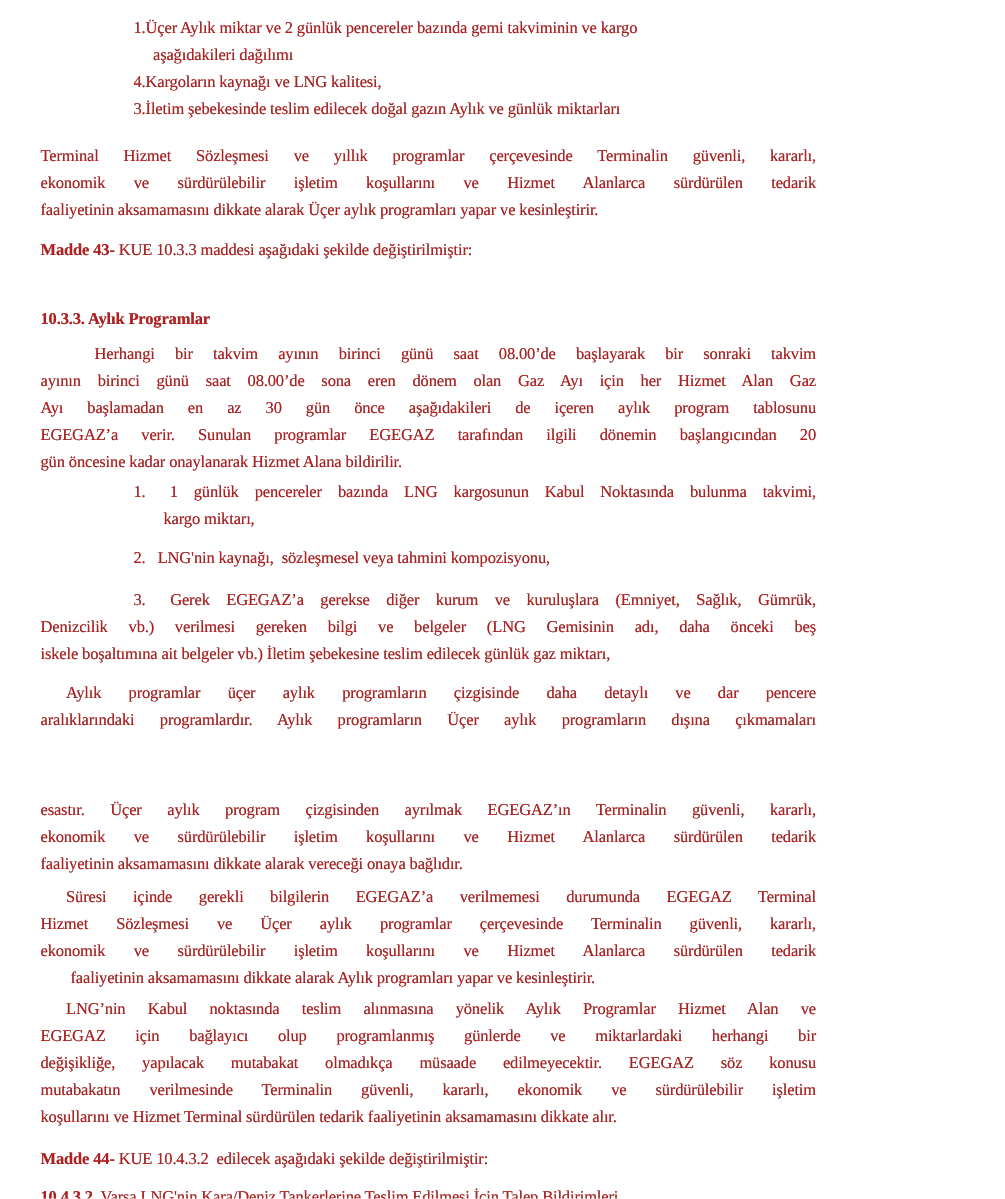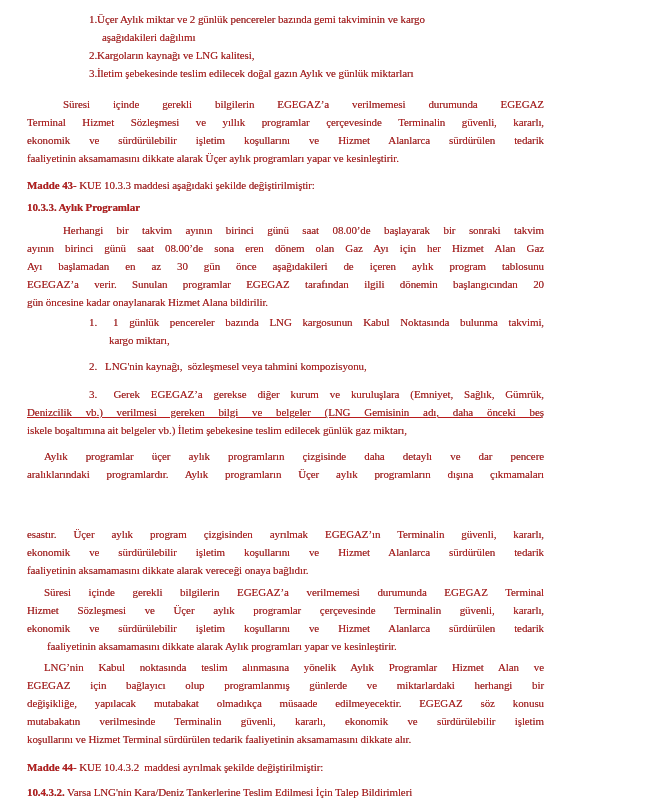--- a/index.html
+++ b/index.html
@@ -39,54 +39,53 @@
 </style>
 </head>
 <body>
 
 <div class="page" id="page">
     <div class="block" style="margin-top: 10px;">
       <div class="line" style="padding-left: 62px;">1.Üçer Aylık miktar ve 2 günlük pencereler bazında gemi takviminin ve kargo</div>
       <div class="line" style="padding-left: 75px;">aşağıdakileri dağılımı</div>
     </div>
     <div class="block">
-      <div class="line" style="padding-left: 62px;">2.Kargoların kaynağı ve LNG kalitesi,</div>
+      <div class="line" style="padding-left: 62px;">4.Kargoların kaynağı ve LNG kalitesi,</div>
     </div>
     <div class="block">
       <div class="line" style="padding-left: 62px;">3.İletim şebekesinde teslim edilecek doğal gazın Aylık ve günlük miktarları</div>
     </div>
     <div class="block" style="margin-top: 13px;">
-      <div class="line just" style="padding-left: 36px;">Süresi içinde gerekli bilgilerin EGEGAZ’a verilmemesi durumunda EGEGAZ</div>
       <div class="line just" style="padding-left: 0px;">Terminal Hizmet Sözleşmesi ve yıllık programlar çerçevesinde Terminalin güvenli, kararlı,</div>
       <div class="line just" style="padding-left: 0px;">ekonomik ve sürdürülebilir işletim koşullarını ve Hizmet Alanlarca sürdürülen tedarik</div>
       <div class="line" style="padding-left: 0px;">faaliyetinin aksamamasını dikkate alarak Üçer aylık programları yapar ve kesinleştirir.</div>
     </div>
     <div class="block" style="margin-top: 9px;">
       <div class="line labeled"><b>Madde 43-</b><span> KUE 10.3.3 maddesi aşağıdaki şekilde değiştirilmiştir:</span></div>
     </div>
-    <div class="block" style="margin-top: 4px;">
+    <div class="block" style="margin-top: 28px;">
       <div class="line labeled bold"><b>10.3.3. Aylık Programlar</b></div>
     </div>
     <div class="block" style="margin-top: 5px;">
       <div class="line just" style="padding-left: 36px;">Herhangi bir takvim ayının birinci günü saat 08.00’de başlayarak bir sonraki takvim</div>
       <div class="line just" style="padding-left: 0px;">ayının birinci günü saat 08.00’de sona eren dönem olan Gaz Ayı için her Hizmet Alan Gaz</div>
       <div class="line just" style="padding-left: 0px;">Ayı başlamadan en az 30 gün önce aşağıdakileri de içeren aylık program tablosunu</div>
       <div class="line just" style="padding-left: 0px;">EGEGAZ’a verir. Sunulan programlar EGEGAZ tarafından ilgili dönemin başlangıcından 20</div>
       <div class="line" style="padding-left: 0px;">gün öncesine kadar onaylanarak Hizmet Alana bildirilir.</div>
     </div>
     <div class="block" style="margin-top: 2px;">
       <div class="line just" style="padding-left: 62px;">1.  1 günlük pencereler bazında LNG kargosunun Kabul Noktasında bulunma takvimi,</div>
       <div class="line" style="padding-left: 82px;">kargo miktarı,</div>
     </div>
     <div class="block" style="margin-top: 8px;">
       <div class="line" style="padding-left: 62px;">2.  LNG'nin kaynağı,  sözleşmesel veya tahmini kompozisyonu,</div>
     </div>
     <div class="block" style="margin-top: 10px;">
       <div class="line just" style="padding-left: 62px;">3.  Gerek EGEGAZ’a gerekse diğer kurum ve kuruluşlara (Emniyet, Sağlık, Gümrük,</div>
-      <div class="line just" style="padding-left: 0px; text-decoration: underline;">Denizcilik vb.) verilmesi gereken bilgi ve belgeler (LNG Gemisinin adı, daha önceki beş</div>
+      <div class="line just" style="padding-left: 0px;">Denizcilik vb.) verilmesi gereken bilgi ve belgeler (LNG Gemisinin adı, daha önceki beş</div>
       <div class="line" style="padding-left: 0px;">iskele boşaltımına ait belgeler vb.) İletim şebekesine teslim edilecek günlük gaz miktarı,</div>
     </div>
     <div class="block" style="margin-top: 8px;">
       <div class="line just" style="padding-left: 17px;">Aylık programlar üçer aylık programların çizgisinde daha detaylı ve dar pencere</div>
       <div class="line just" style="padding-left: 0px;">aralıklarındaki programlardır. Aylık programların Üçer aylık programların dışına çıkmamaları</div>
       <div class="line just" style="padding-left: 0px; margin-top: 42px;">esastır. Üçer aylık program çizgisinden ayrılmak EGEGAZ’ın Terminalin güvenli, kararlı,</div>
       <div class="line just" style="padding-left: 0px;">ekonomik ve sürdürülebilir işletim koşullarını ve Hizmet Alanlarca sürdürülen tedarik</div>
       <div class="line" style="padding-left: 0px;">faaliyetinin aksamamasını dikkate alarak vereceği onaya bağlıdır.</div>
     </div>
     <div class="block" style="margin-top: 4px;">
@@ -96,21 +95,21 @@
       <div class="line" style="padding-left: 0px; margin-left: 20px;">faaliyetinin aksamamasını dikkate alarak Aylık programları yapar ve kesinleştirir.</div>
     </div>
     <div class="block" style="margin-top: 3px;">
       <div class="line just" style="padding-left: 17px;">LNG’nin Kabul noktasında teslim alınmasına yönelik Aylık Programlar Hizmet Alan ve</div>
       <div class="line just" style="padding-left: 0px;">EGEGAZ için bağlayıcı olup programlanmış günlerde ve miktarlardaki herhangi bir</div>
       <div class="line just" style="padding-left: 0px;">değişikliğe, yapılacak mutabakat olmadıkça müsaade edilmeyecektir. EGEGAZ söz konusu</div>
       <div class="line just" style="padding-left: 0px;">mutabakatın verilmesinde Terminalin güvenli, kararlı, ekonomik ve sürdürülebilir işletim</div>
       <div class="line" style="padding-left: 0px;">koşullarını ve Hizmet Terminal sürdürülen tedarik faaliyetinin aksamamasını dikkate alır.</div>
     </div>
     <div class="block" style="margin-top: 10px;">
-      <div class="line labeled"><b>Madde 44-</b><span> KUE 10.4.3.2  maddesi ayrılmak şekilde değiştirilmiştir:</span></div>
+      <div class="line labeled"><b>Madde 44-</b><span> KUE 10.4.3.2  edilecek aşağıdaki şekilde değiştirilmiştir:</span></div>
     </div>
     <div class="block" style="margin-top: 7px;">
       <div class="line labeled"><b>10.4.3.2.</b><span> Varsa LNG'nin Kara/Deniz Tankerlerine Teslim Edilmesi İçin Talep Bildirimleri</span></div>
     </div>
     <div class="block" style="margin-top: 10px;">
       <div class="line" style="padding-left: 62px;">1.  Dolum yapılacak Kara/Deniz Tankerlerinin isimleri, plaka numaraları ve Terminale</div>
     </div>
   </div>
 
 </body></html>

